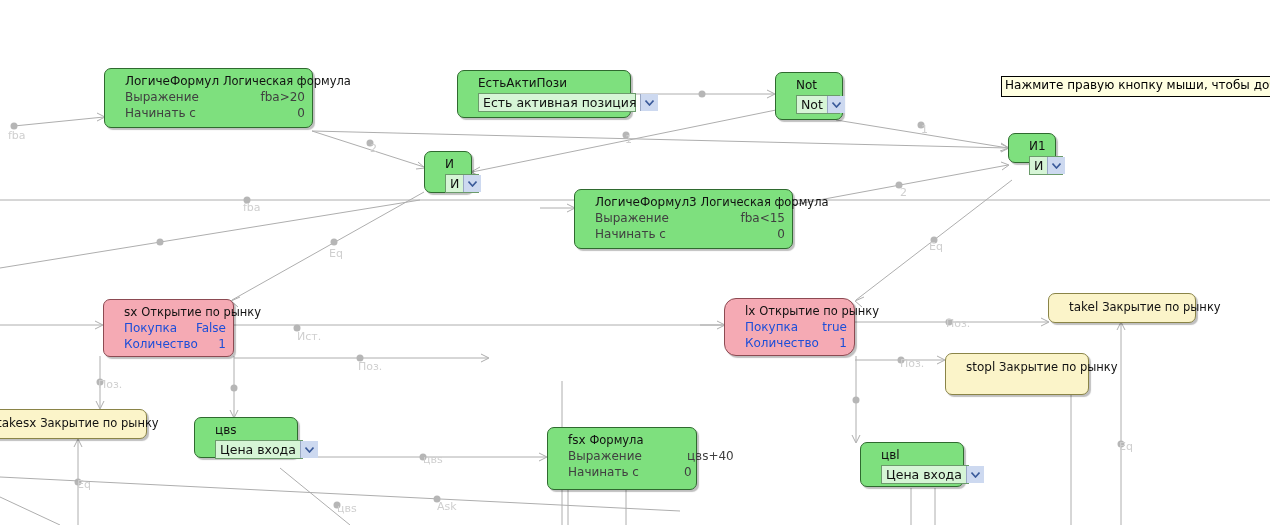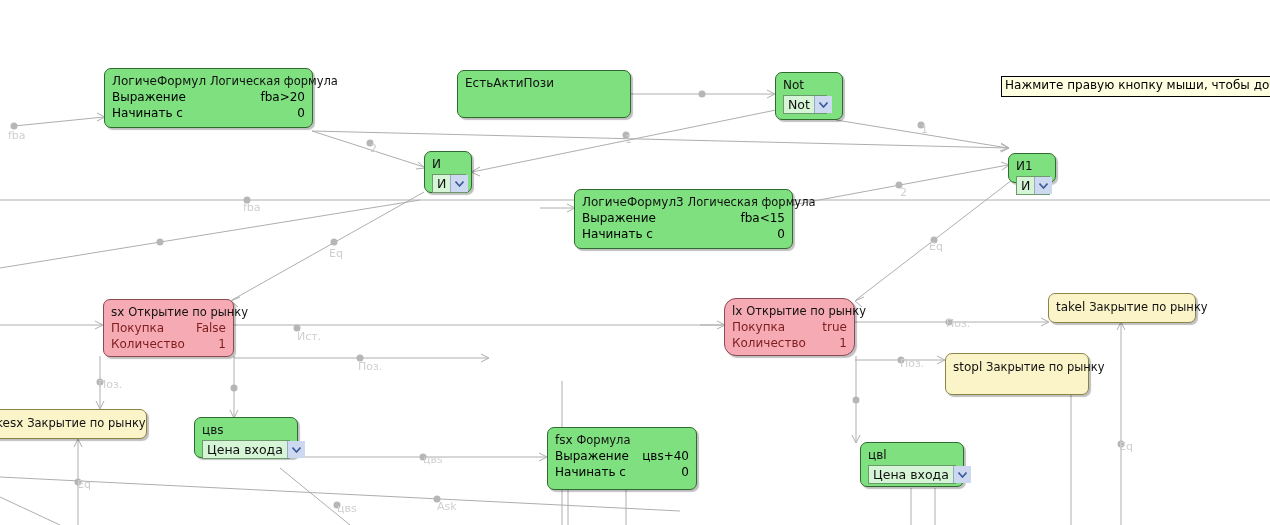--- a/index.html
+++ b/index.html
@@ -43,21 +43,21 @@
     stroke-width: 1;
   }
 
   
   .node {
     position: absolute;
     box-sizing: border-box;
     border-radius: 7px;
     border: 1px solid #4a4a4a;
     box-shadow: 2px 2px 1px rgba(0,0,0,0.25);
-    padding: 5px 7px 6px 7px;
+    padding: 5px 7px 6px 20px;
     font-size: 12px;
     line-height: 15px;
   }
   .node.green {
     background: #7ee07e;
     border-color: #2f6a2f;
   }
   .node.pink {
     background: #f5aab4;
     border-color: #8c4a52;
@@ -78,22 +78,22 @@
   .node-title .kind {
     font-size: 11.5px;
   }
   .prop-row {
     display: flex;
     justify-content: space-between;
     white-space: nowrap;
     font-size: 12px;
     line-height: 16px;
   }
-  .node.green .prop-row { color: #000000; }
-  .node.pink  .prop-row { color: #7f1d1d; }
+  .node.green .prop-row { color: #404040; gap: 33px; }
+  .node.pink  .prop-row { color: #1d4ed8; }
   .prop-key { padding-right: 12px; }
   .prop-val { }
 
   
   .combo {
     display: inline-flex;
     align-items: center;
     background: #d6f5d6;
     border: 1px solid #6b9b6b;
     height: 19px;
@@ -282,20 +282,28 @@
     <div class="prop-row">
       <span class="prop-key">Начинать с</span>
       <span class="prop-val">0</span>
     </div>
   </div>
 
   <div class="node green" style="left:457px; top:70px; width:174px; height:48px;">
     <div class="node-title">
       <span class="id">ЕстьАктиПози</span>
     </div>
+    <div class="combo" style="width:158px;">
+      <span class="combo-text">Есть активная позиция</span>
+      <span class="combo-arrow">
+        <svg width="9" height="6" viewBox="0 0 9 6">
+            <path d="M0.5 0.5 L4.5 5 L8.5 0.5" fill="none" stroke="#3a5a9a" stroke-width="1.6"></path>
+          </svg>
+      </span>
+    </div>
   </div>
 
   <div class="node green" style="left:775px; top:72px; width:68px; height:48px;">
     <div class="node-title">
       <span class="id">Not</span>
     </div>
     <div class="combo" style="width:44px;">
       <span class="combo-text">Not</span>
       <span class="combo-arrow">
         <svg width="9" height="6" viewBox="0 0 9 6">
@@ -312,21 +320,21 @@
     <div class="combo" style="width:34px;">
       <span class="combo-text">И</span>
       <span class="combo-arrow">
         <svg width="9" height="6" viewBox="0 0 9 6">
             <path d="M0.5 0.5 L4.5 5 L8.5 0.5" fill="none" stroke="#3a5a9a" stroke-width="1.6"></path>
           </svg>
       </span>
     </div>
   </div>
 
-  <div class="node green" style="left:1008px; top:133px; width:48px; height:30px;margin-top:20px;">
+  <div class="node green" style="left:1008px; top:133px; width:48px; height:30px;">
     <div class="node-title">
       <span class="id">И1</span>
     </div>
     <div class="combo" style="width:34px;">
       <span class="combo-text">И</span>
       <span class="combo-arrow">
         <svg width="9" height="6" viewBox="0 0 9 6">
             <path d="M0.5 0.5 L4.5 5 L8.5 0.5" fill="none" stroke="#3a5a9a" stroke-width="1.6"></path>
           </svg>
       </span>

